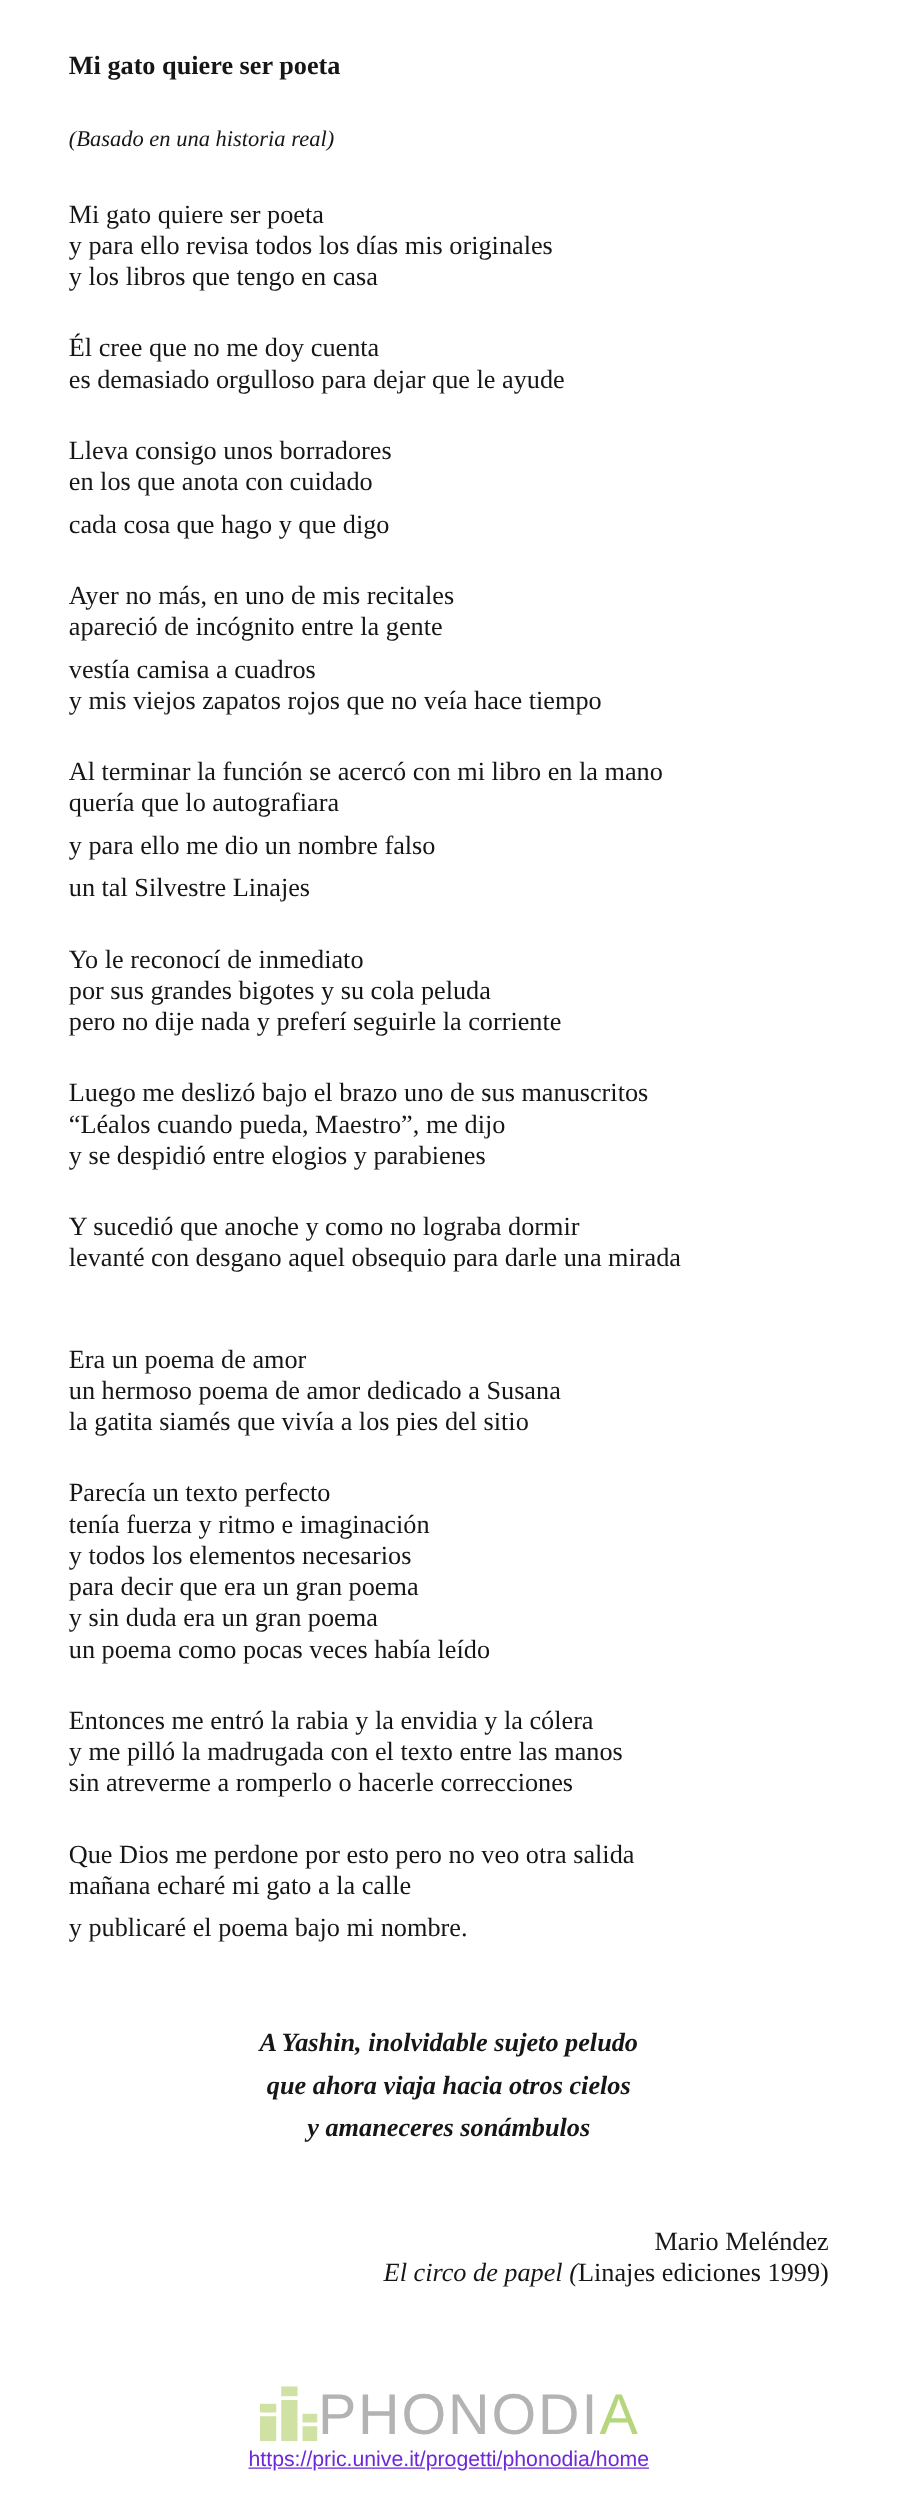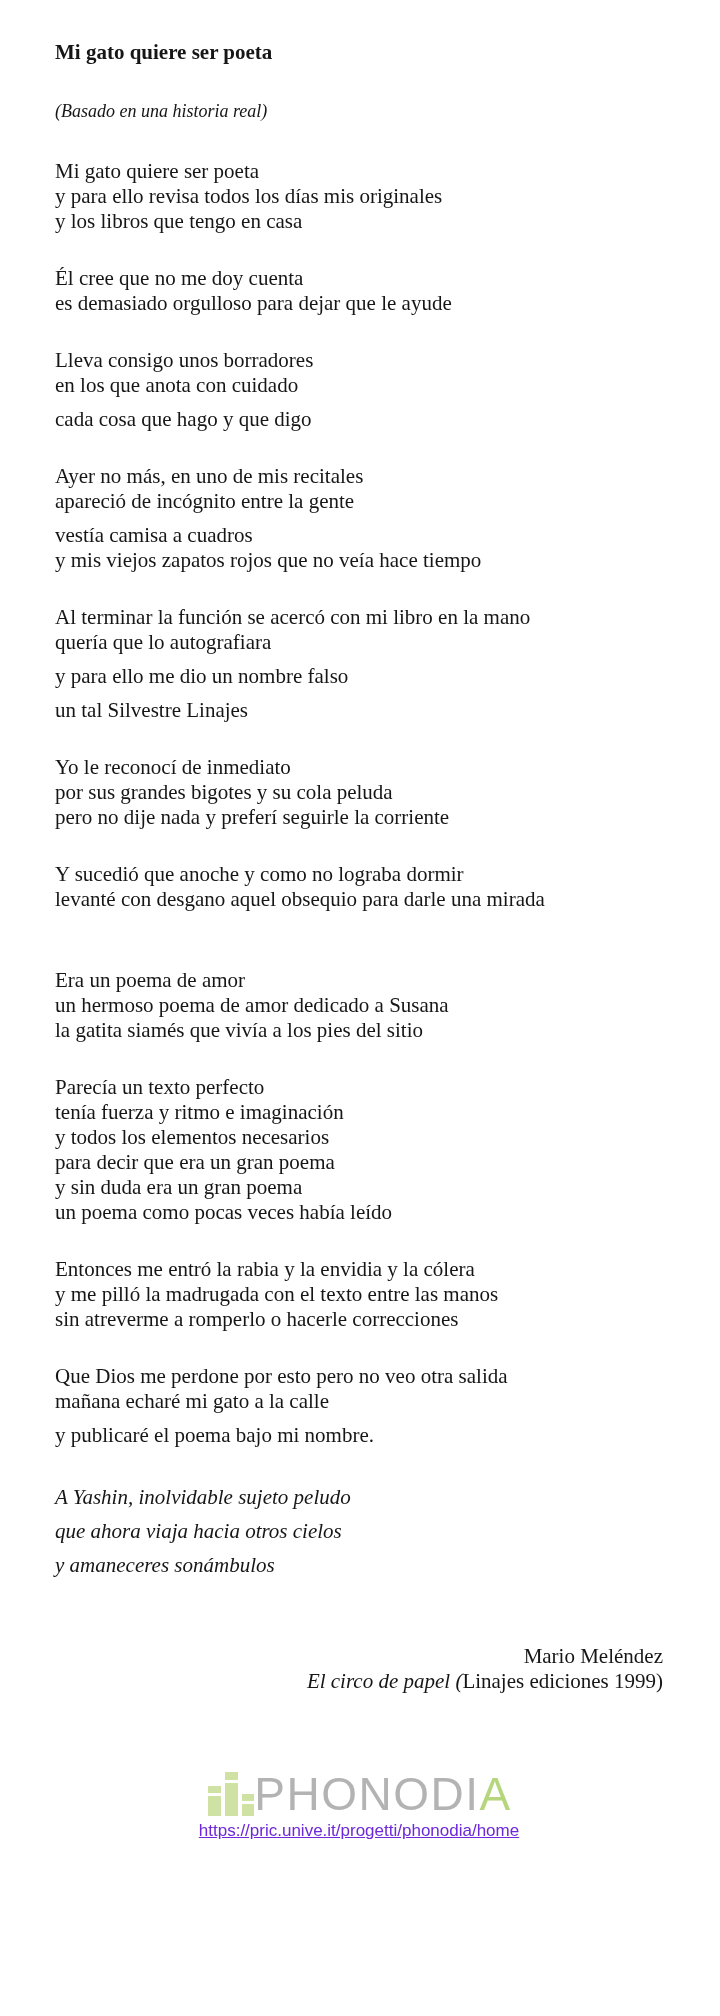--- a/index.html
+++ b/index.html
@@ -15,21 +15,21 @@
   }
   .poem-subtitle {
     font-size: 18px; font-style: italic; line-height: 25px; margin: 34px 0 0 0;
   }
   .stanza { font-size: 21px; line-height: 25px; margin: 0; }
   #poem-body .stanza:first-child { margin-top: 35px; }
   .g-lg { margin-top: 32px; }
   .g-sm { margin-top: 9px; }
   .g-xl { margin-top: 56px; }
 
-  .dedication { margin-top: 32px; text-align: left; }
+  .dedication { margin-top: 62px; text-align: center; font-weight: bold; }
   .dedication p {
     margin: 0; font-size: 21px; font-style: italic; line-height: 34px;
   }
 
   .author { margin-top: 62px; text-align: right; }
   .author p { margin: 0; font-size: 21px; line-height: 25px; }
   .italic { font-style: italic; }
 
   .footer { margin-top: 78px; text-align: center; }
   .logo-row {
@@ -62,20 +62,21 @@
       <p class="stanza g-lg">Mi gato quiere ser poeta<br>y para ello revisa todos los días mis originales<br>y los libros que tengo en casa</p>
       <p class="stanza g-lg">Él cree que no me doy cuenta<br>es demasiado orgulloso para dejar que le ayude</p>
       <p class="stanza g-lg">Lleva consigo unos borradores<br>en los que anota con cuidado</p>
       <p class="stanza g-sm">cada cosa que hago y que digo</p>
       <p class="stanza g-lg">Ayer no más, en uno de mis recitales<br>apareció de incógnito entre la gente</p>
       <p class="stanza g-sm">vestía camisa a cuadros<br>y mis viejos zapatos rojos que no veía hace tiempo</p>
       <p class="stanza g-lg">Al terminar la función se acercó con mi libro en la mano<br>quería que lo autografiara</p>
       <p class="stanza g-sm">y para ello me dio un nombre falso</p>
       <p class="stanza g-sm">un tal Silvestre Linajes</p>
       <p class="stanza g-lg">Yo le reconocí de inmediato<br>por sus grandes bigotes y su cola peluda<br>pero no dije nada y preferí seguirle la corriente</p>
+      <p class="stanza g-lg">Luego me deslizó bajo el brazo uno de sus manuscritos<br>“Léalos cuando pueda, Maestro”, me dijo<br>y se despidió entre elogios y parabienes</p>
       <p class="stanza g-lg">Y sucedió que anoche y como no lograba dormir<br>levanté con desgano aquel obsequio para darle una mirada</p>
       <p class="stanza g-xl">Era un poema de amor<br>un hermoso poema de amor dedicado a Susana<br>la gatita siamés que vivía a los pies del sitio</p>
       <p class="stanza g-lg">Parecía un texto perfecto<br>tenía fuerza y ritmo e imaginación<br>y todos los elementos necesarios<br>para decir que era un gran poema<br>y sin duda era un gran poema<br>un poema como pocas veces había leído</p>
       <p class="stanza g-lg">Entonces me entró la rabia y la envidia y la cólera<br>y me pilló la madrugada con el texto entre las manos<br>sin atreverme a romperlo o hacerle correcciones</p>
       <p class="stanza g-lg">Que Dios me perdone por esto pero no veo otra salida<br>mañana echaré mi gato a la calle</p>
       <p class="stanza g-sm">y publicaré el poema bajo mi nombre.</p>
     </div>
 
   <div class="dedication" id="dedication">
       <p>A Yashin, inolvidable sujeto peludo</p>

